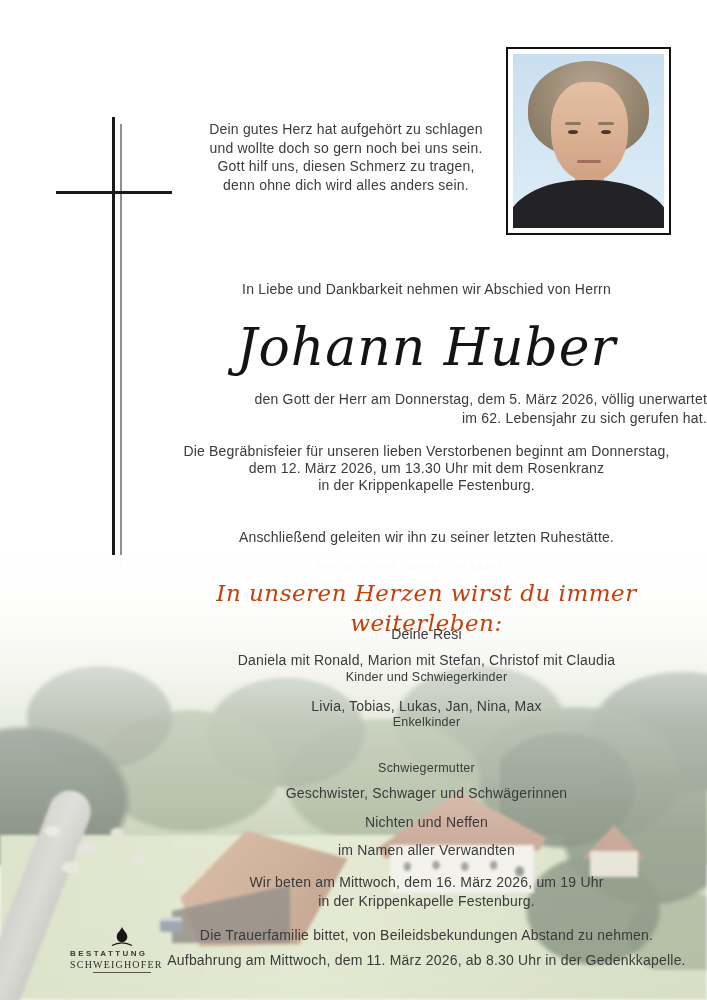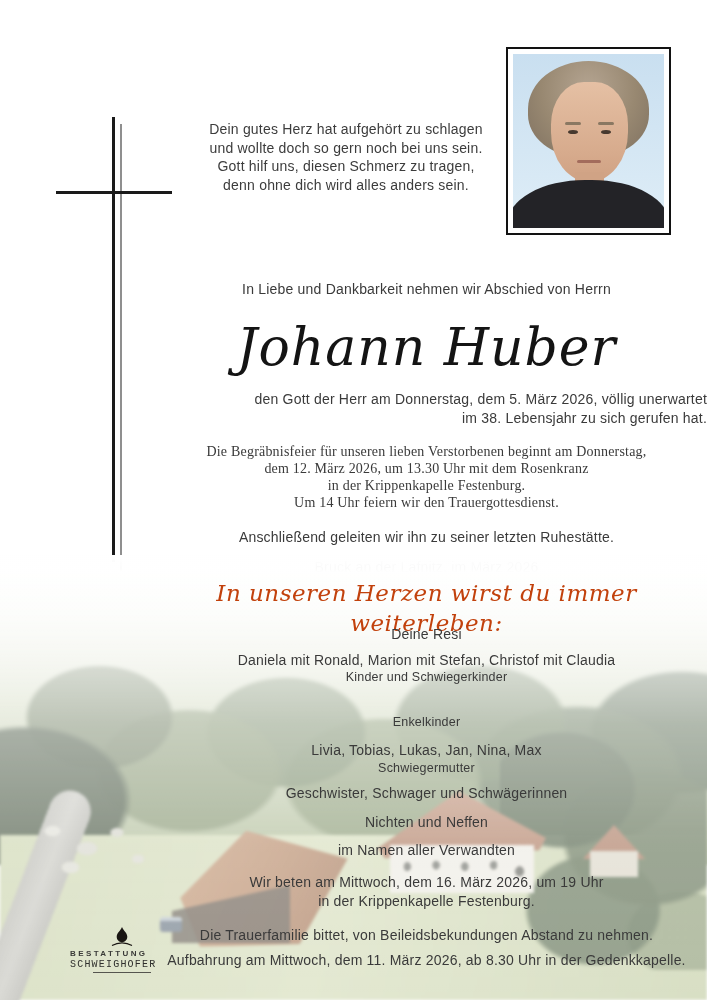--- a/index.html
+++ b/index.html
@@ -34,28 +34,28 @@
   .p-shirt{position:absolute;left:-6px;right:-6px;bottom:-4px;height:52px;
     background:#232327;border-radius:48% 48% 0 0 / 85% 85% 0 0;}
   
   .t{position:absolute;left:146px;width:561px;text-align:center;
      font-size:14px;line-height:1.3;color:#3a3a3a;letter-spacing:.2px;}
   .verse{left:150px;top:120px;width:392px;line-height:1.33;color:#3c3c3c;}
   .intro{top:280px;}
   .name{top:294px;font-family:"DejaVu Serif", serif;font-style:italic;
         font-size:52px;line-height:1.3;color:#141414;letter-spacing:1px;margin-top:20px;}
   .death{top:390px;line-height:1.36;text-align:right;}
-  .funeral{top:443px;line-height:1.22;font-family:Liberation Serif, serif;}
+  .funeral{top:443px;line-height:1.22;}
   .followup{top:528px;}
   .place{top:558px;}
   .motto{top:579px;font-family:"DejaVu Serif", serif;font-style:italic;
          font-size:23px;color:#c2410c;letter-spacing:.5px;}
   .widow{top:625px;}
   .children{top:651px;} .children-label{top:669px;}
-  .grand{top:697px;margin-top:44px;} .grand-label{top:714px;}
+  .grand{top:697px;} .grand-label{top:714px;}
   .mil{top:741px;} .mil-label{top:760px;}
   .siblings{top:784px;} .nieces{top:813px;} .relatives{top:841px;}
   .prayer{top:873px;line-height:1.35;}
   .condolence{top:926px;}
   .aufbahrung{top:951px;}
   .small{font-size:12.5px;}
   
   .bg-photo{position:absolute;left:0;top:555px;width:707px;height:445px;overflow:hidden;}
   .bg-art{position:absolute;left:0;top:0;width:707px;height:445px;filter:blur(1.5px) saturate(.8);}
   .forest{position:absolute;left:-20px;top:15px;width:747px;height:295px;
@@ -111,21 +111,21 @@
     background:linear-gradient(to bottom,#aebdc8 30%,#5f7082 30%);border-radius:3px;}
   .wash{position:absolute;left:0;top:0;width:707px;height:445px;
     background:linear-gradient(to bottom,
       #ffffff 0%, rgba(255,255,255,.88) 14%,
       rgba(255,255,255,.58) 38%, rgba(255,255,255,.42) 65%,
       rgba(255,255,255,.38) 100%);}
   
   .brand{position:absolute;left:70px;top:927px;width:104px;text-align:left;color:#30302e;}
   .brand .flame{display:block;margin:0 auto;}
   .brand-l1{font-size:8px;letter-spacing:2.4px;font-weight:bold;color:#3a3a38;}
-  .brand-l2{font-family:Liberation Mono, monospace;font-size:10px;letter-spacing:1.2px;color:#2e2e2c;margin-top:1px;}
+  .brand-l2{font-family:Liberation Serif, serif;font-size:10px;letter-spacing:1.2px;color:#2e2e2c;margin-top:1px;}
   .brand-rule{width:58px;height:1px;background:#55554f;margin:2px auto 0 auto;}
 </style>
 </head>
 <body>
 
 <div class="page">
 
   <div>
     <div class="cross-v-black"></div>
     <div class="cross-v-gray"></div>
@@ -151,28 +151,27 @@
     <div>und wollte doch so gern noch bei uns sein.</div>
     <div>Gott hilf uns, diesen Schmerz zu tragen,</div>
     <div>denn ohne dich wird alles anders sein.</div>
   </div>
 
   <div class="t intro">In Liebe und Dankbarkeit nehmen wir Abschied von Herrn</div>
   <div class="t name">Johann Huber</div>
 
   <div class="t death">
     <div>den Gott der Herr am Donnerstag, dem 5. März 2026, völlig unerwartet</div>
-    <div>im 38. Lebensjahr zu sich gerufen hat.</div>
+    <div>im 62. Lebensjahr zu sich gerufen hat.</div>
   </div>
 
   <div class="t funeral">
     <div>Die Begräbnisfeier für unseren lieben Verstorbenen beginnt am Donnerstag,</div>
     <div>dem 12. März 2026, um 13.30 Uhr mit dem Rosenkranz</div>
     <div>in der Krippenkapelle Festenburg.</div>
-    <div>Um 14 Uhr feiern wir den Trauergottesdienst.</div>
   </div>
   <div class="t followup">Anschließend geleiten wir ihn zu seiner letzten Ruhestätte.</div>
   <div class="t place">Bruck an der Lafnitz, im März 2026</div>
 
   <div class="bg-photo">
     <div class="bg-art">
       <div class="forest"></div>
       <div class="meadow"></div>
       <div class="road"></div>
       <div class="rocks"></div>

